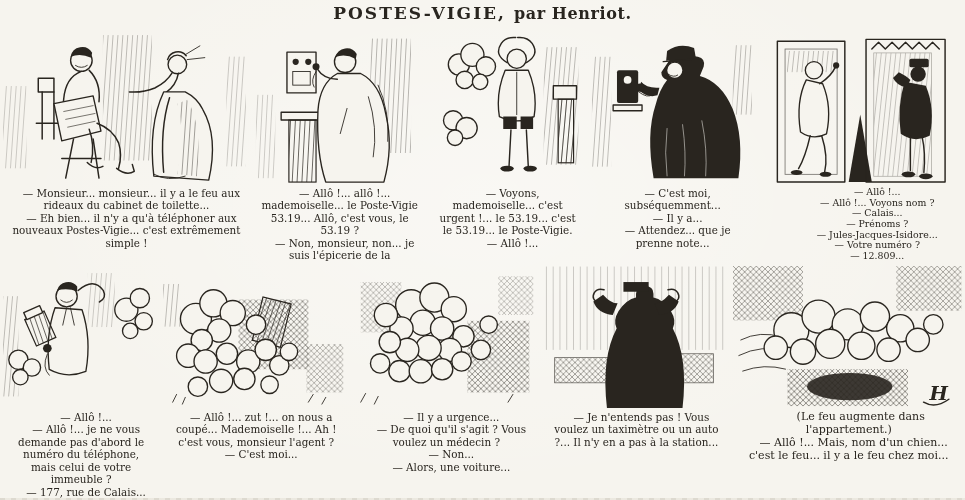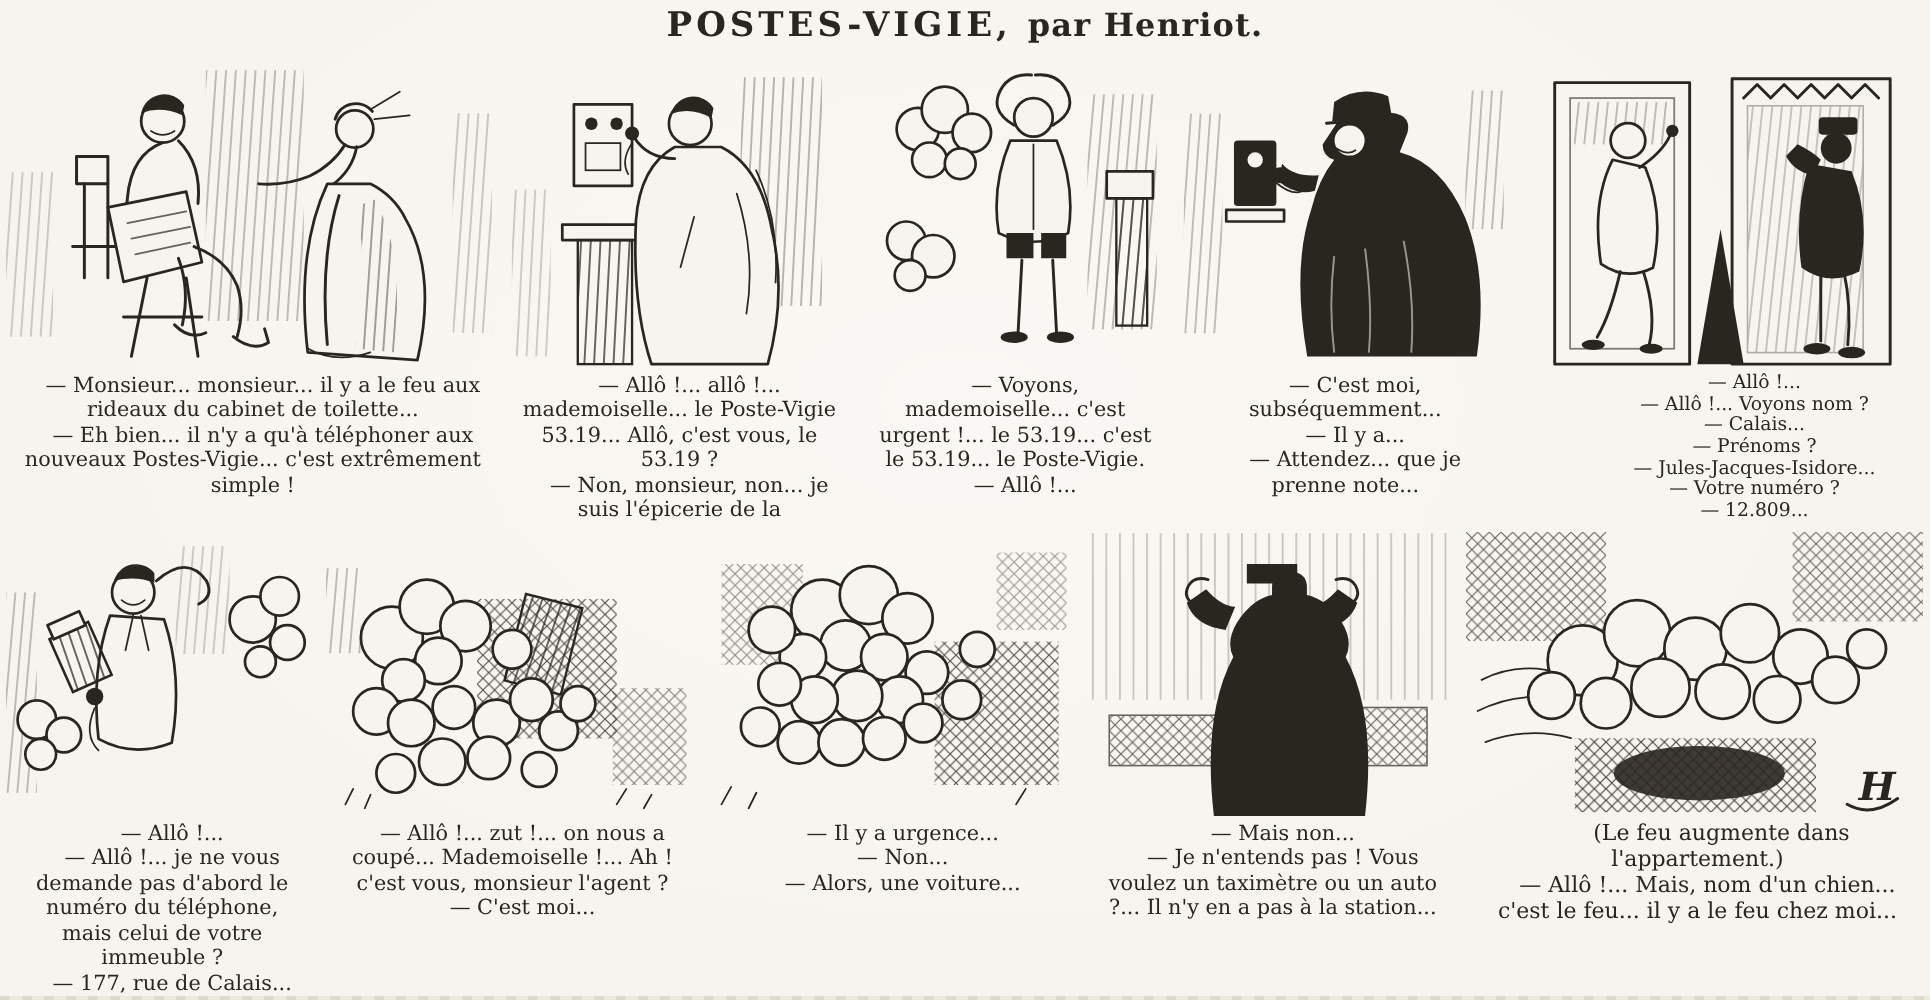--- a/index.html
+++ b/index.html
@@ -385,20 +385,21 @@
               <circle class="pp" cx="92" cy="106" r="11"></circle>
             <circle class="pp" cx="112" cy="98" r="10"></circle>
               <circle class="pp" cx="132" cy="86" r="10"></circle>
             <circle class="pp" cx="140" cy="60" r="9"></circle>
           </g>
           <path class="th" d="M8,140 l5,-9 M22,142 l4,-8 M160,140 l5,-8"></path>
         </svg>
       </div>
       <div class="caption">
         <p class="cap-line">— Il y a urgence...</p>
+        <p class="cap-line">— De quoi qu'il s'agit ? Vous voulez un médecin ?</p>
         <p class="cap-line">— Non...</p>
         <p class="cap-line">— Alors, une voiture...</p>
       </div>
     </section>
 
     <section class="panel p9">
       <div class="art">
         <svg viewBox="0 0 190 146" preserveAspectRatio="xMidYMax meet">
           <defs>
             <pattern id="iV" width="7" height="7" patternUnits="userSpaceOnUse">
@@ -415,21 +416,20 @@
             <path class="fl" d="M66,146 q-6,-52 10,-82 q-4,-8 2,-18 q8,-12 18,-14 l0,-4 q0,-8 9,-8 q9,0 9,8 l0,4 q10,2 18,14 q6,10 2,18 q16,30 10,82 z"></path>
             <path class="fl" d="M72,50 q-16,-2 -20,-14 l10,-7 q8,9 15,9 z"></path>
             <path class="fl" d="M120,50 q16,-2 20,-14 l-10,-7 q-8,9 -15,9 z"></path>
             <path class="fl" d="M83,16 h26 v10 h-26 z"></path>
             <path class="ln" d="M58,38 q-9,-4 -5,-11 q3,-5 10,-3"></path>
             <path class="ln" d="M134,38 q9,-4 5,-11 q-3,-5 -10,-3"></path>
           </g>
         </svg>
       </div>
       <div class="caption">
-        <p class="cap-line">— Mais non...</p>
         <p class="cap-line">— Je n'entends pas ! Vous voulez un taximètre ou un auto ?... Il n'y en a pas à la station...</p>
       </div>
     </section>
 
     <section class="panel p10">
       <div class="art">
         <svg viewBox="0 0 235 146" preserveAspectRatio="xMidYMax meet">
           <defs>
             <pattern id="jX" width="6" height="6" patternUnits="userSpaceOnUse">
               <path d="M0,6 L6,0 M0,0 L6,6" stroke="#29251f" stroke-width="0.6"></path>

